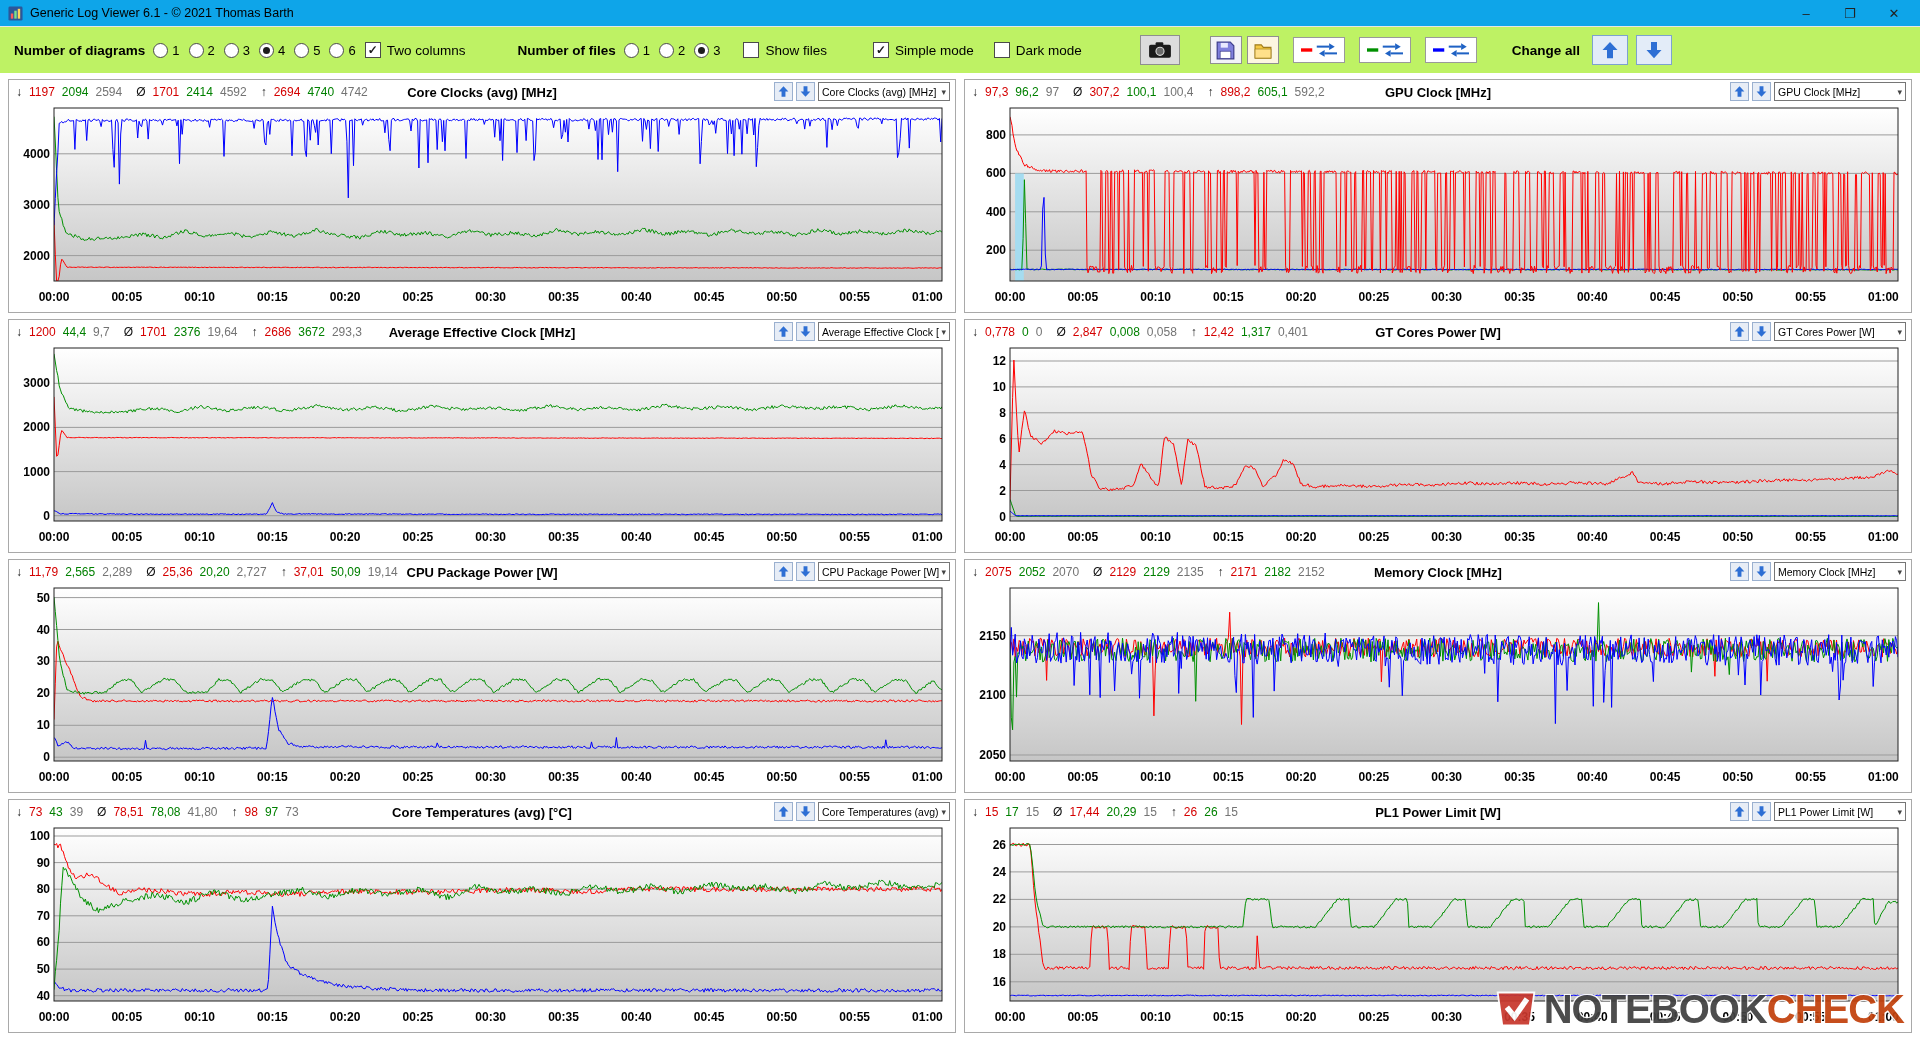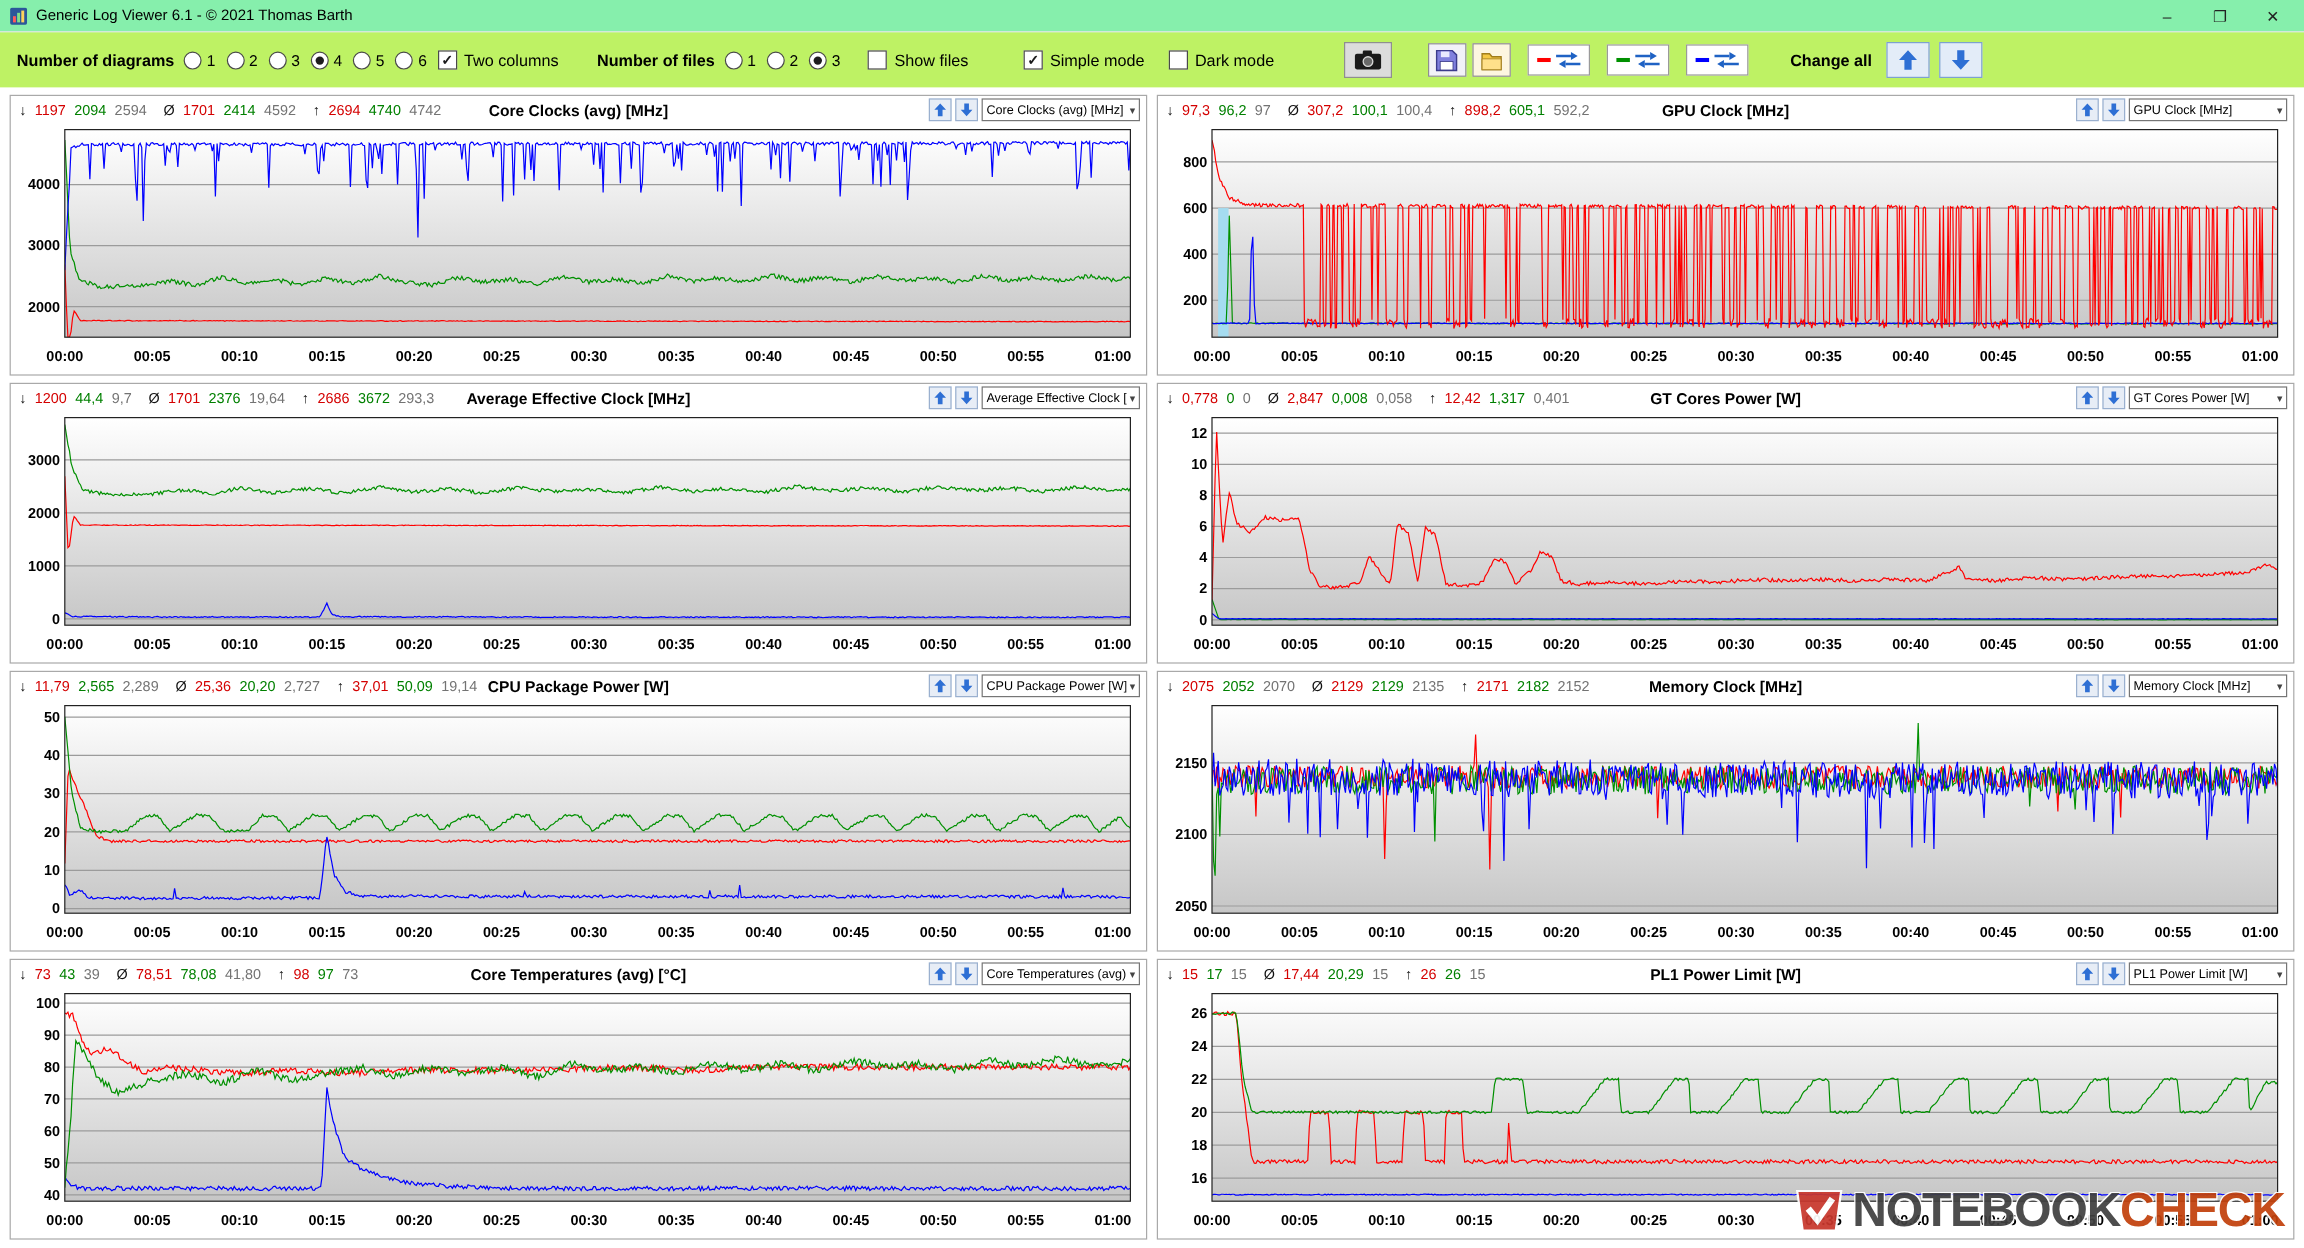--- a/index.html
+++ b/index.html
@@ -1,18 +1,18 @@
 <!DOCTYPE html>
 <html><head>
 <meta charset="utf-8">
 <style>
   html,body{margin:0;padding:0;width:1920px;height:1040px;background:#fff;
     font-family:"Liberation Sans",sans-serif;overflow:hidden;-webkit-user-select:none;user-select:none;color:#000}
   
-  .titlebar{height:26px;display:flex;align-items:center;padding:0 4px 0 8px;gap:7px;background:#86efac;border-bottom:1px solid #e6e6e6}
+  .titlebar{height:26px;display:flex;align-items:center;padding:0 4px 0 8px;gap:7px;background:#0ea5e9;border-bottom:1px solid #e6e6e6}
   .titlebar .app-title{font-size:12.5px}
   .win-controls{margin-left:auto;display:flex}
   .win-btn{width:44px;height:26px;display:flex;align-items:center;justify-content:center;font-size:13px;color:#222;cursor:default}
   
   .toolbar{height:46px;display:flex;align-items:center;padding:0 15px 0 14px;font-size:13.5px;background:#bef264}
   .tlabel{font-weight:bold;white-space:nowrap}
   .radio-group{display:flex;align-items:center;margin-left:8px}
   .radio{display:flex;align-items:center;gap:4px;margin-right:9px;cursor:default}
   .rb{width:13px;height:13px;border:1px solid #4a4a4a;border-radius:50%;background:#fff;position:relative;flex:0 0 auto}
   .rb.on::after{content:"";position:absolute;inset:3px;background:#1d1d1d;border-radius:50%}
@@ -99,21 +99,21 @@
         <span class="rb"></span>
         <span class="rb-label">6</span>
       </span>
   </span>
   <span class="checkbox">
     <span class="cb on">
         <span class="cb-check">✓</span>
       </span>
     <span class="cb-label-b">Two columns</span>
   </span>
-  <span class="tlabel" style="margin-left:32px">Number of files</span>
+  <span class="tlabel" style="margin-left:52px">Number of files</span>
   <span class="radio-group">
     <span class="radio">
         <span class="rb"></span>
         <span class="rb-label">1</span>
       </span>
     <span class="radio">
         <span class="rb"></span>
         <span class="rb-label">2</span>
       </span>
     <span class="radio">

